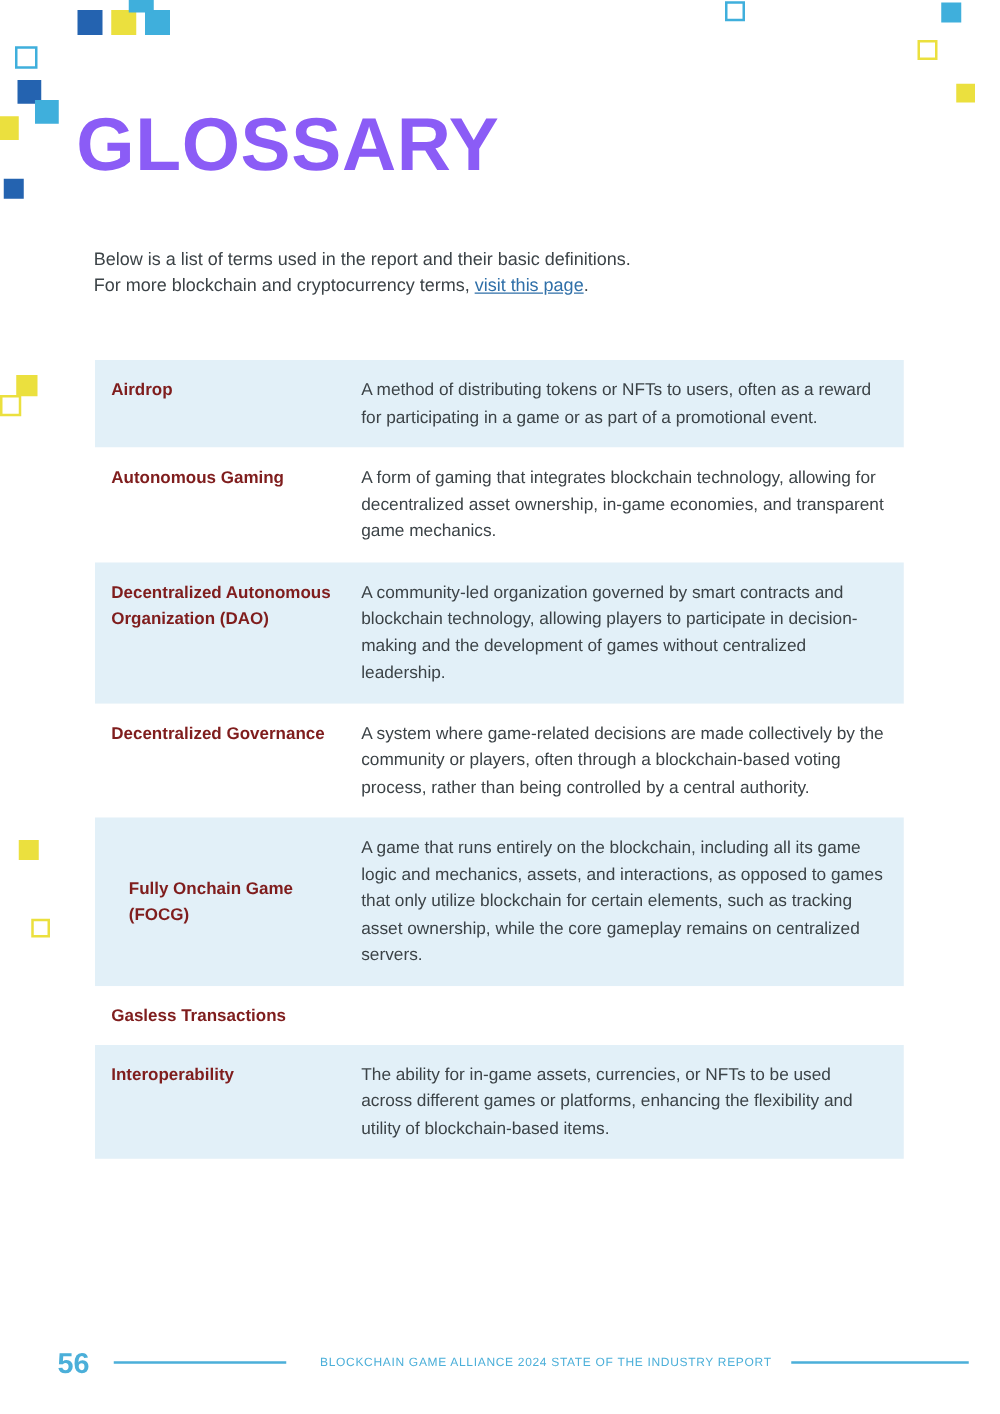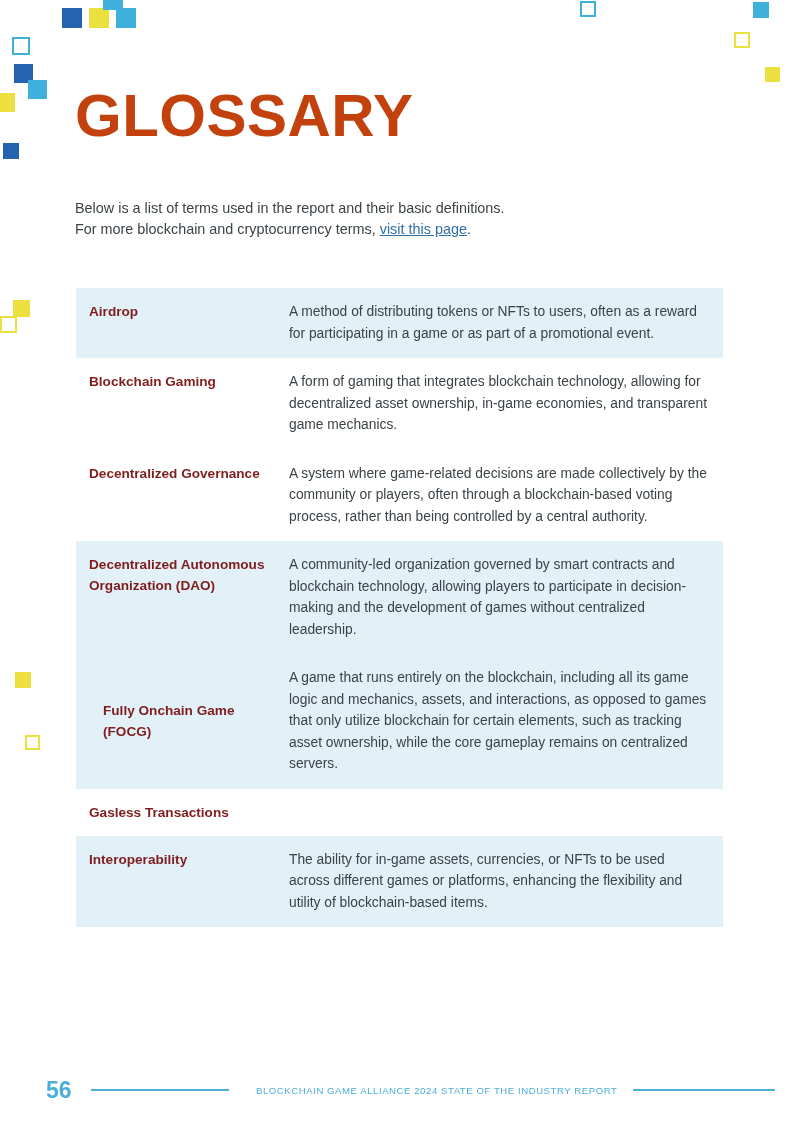--- a/index.html
+++ b/index.html
@@ -24,26 +24,26 @@
 
   
   .deco {
     position: absolute;
     box-sizing: border-box;
   }
 
   
   .title {
     position: absolute;
-    left: 75px;
+    left: 61px;
     top: 86px;
     font-size: 60px;
     font-weight: bold;
     letter-spacing: 0.5px;
-    color: #c2410c;
+    color: #8b5cf6;
     line-height: 1;
   }
 
   
   .intro {
     position: absolute;
     left: 75px;
     top: 198px;
     font-size: 14.4px;
     line-height: 21px;
@@ -160,30 +160,30 @@
     <div>Below is a list of terms used in the report and their basic definitions.</div>
     <div><span>For more blockchain and cryptocurrency terms, </span><a href="#">visit this page</a><span>.</span></div>
   </div>
 
   <div class="glossary" id="glossary-table">
       <div class="grow shaded">
         <div class="gterm">Airdrop</div>
         <div class="gdef">A method of distributing tokens or NFTs to users, often as a reward for participating in a game or as part of a promotional event.</div>
       </div>
       <div class="grow plain">
-        <div class="gterm">Blockchain Gaming</div>
+        <div class="gterm">Autonomous Gaming</div>
         <div class="gdef">A form of gaming that integrates blockchain technology, allowing for decentralized asset ownership, in-game economies, and transparent game mechanics.</div>
+      </div>
+      <div class="grow shaded">
+        <div class="gterm">Decentralized Autonomous Organization (DAO)</div>
+        <div class="gdef">A community-led organization governed by smart contracts and blockchain technology, allowing players to participate in decision-making and the development of games without centralized leadership.</div>
       </div>
       <div class="grow plain">
         <div class="gterm">Decentralized Governance</div>
         <div class="gdef">A system where game-related decisions are made collectively by the community or players, often through a blockchain-based voting process, rather than being controlled by a central authority.</div>
-      </div>
-      <div class="grow shaded">
-        <div class="gterm">Decentralized Autonomous Organization (DAO)</div>
-        <div class="gdef">A community-led organization governed by smart contracts and blockchain technology, allowing players to participate in decision-making and the development of games without centralized leadership.</div>
       </div>
       <div class="grow shaded">
         <div class="gterm centered">Fully Onchain Game (FOCG)</div>
         <div class="gdef">A game that runs entirely on the blockchain, including all its game logic and mechanics, assets, and interactions, as opposed to games that only utilize blockchain for certain elements, such as tracking asset ownership, while the core gameplay remains on centralized servers.</div>
       </div>
       <div class="grow plain">
         <div class="gterm">Gasless Transactions</div>
       </div>
       <div class="grow shaded">
         <div class="gterm">Interoperability</div>

